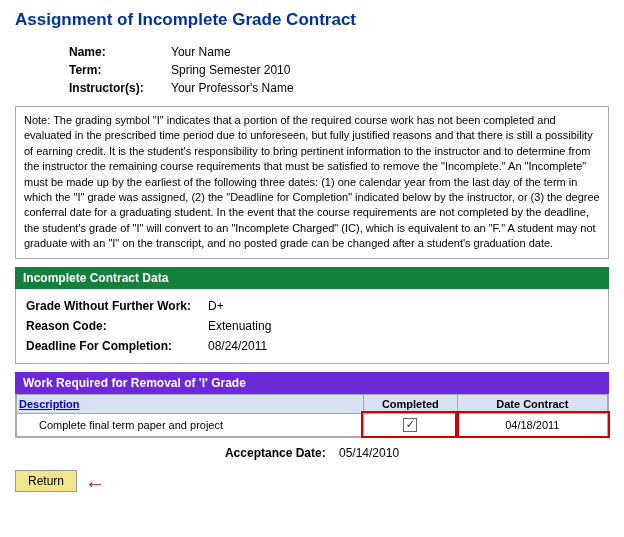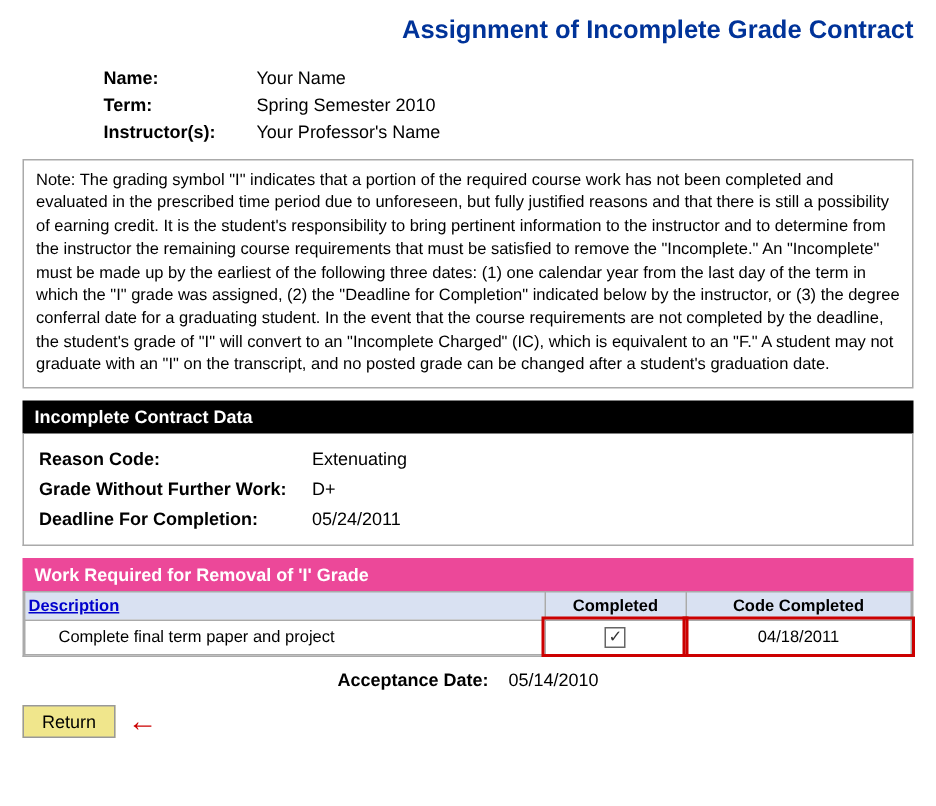--- a/index.html
+++ b/index.html
@@ -6,21 +6,21 @@
     body {
       font-family: Arial, sans-serif;
       font-size: 12px;
       background: #fff;
       width: 624px;
       min-height: 537px;
       padding: 10px 15px;
       color: #000;
     }
     h1.page-title {
-      text-align: right;
+      text-align: left;
       color: #003399;
       font-size: 17px;
       font-weight: bold;
       margin-bottom: 12px;
     }
     .info-table {
       width: 100%;
       margin-bottom: 8px;
       margin-left: 48px;
     }
@@ -35,21 +35,21 @@
     }
     .note-box {
       border: 1px solid #aaa;
       padding: 6px 8px;
       font-size: 11px;
       margin-bottom: 8px;
       line-height: 1.4;
       color: #000;
     }
     .section-header {
-      background-color: #000000;
+      background-color: #15803d;
       color: #fff;
       font-weight: bold;
       font-size: 12px;
       padding: 4px 8px;
       margin-bottom: 0;
     }
     .section-body {
       border: 1px solid #aaa;
       border-top: none;
       padding: 6px 8px;
@@ -60,21 +60,21 @@
     }
     .section-body td.field-label {
       font-weight: bold;
       width: 180px;
       padding: 2px 0;
     }
     .section-body td.field-value {
       padding: 2px 0;
     }
     .work-section-header {
-      background-color: #ec4899;
+      background-color: #6d28d9;
       color: #fff;
       font-weight: bold;
       font-size: 12px;
       padding: 4px 8px;
     }
     .work-table-wrapper {
       border: 1px solid #aaa;
       border-top: none;
       margin-bottom: 8px;
     }
@@ -167,43 +167,43 @@
 </tbody>
   </table>
 
 <div class="note-box">Note: The grading symbol "I" indicates that a portion of the required course work has not been completed and evaluated in the prescribed time period due to unforeseen, but fully justified reasons and that there is still a possibility of earning credit. It is the student's responsibility to bring pertinent information to the instructor and to determine from the instructor the remaining course requirements that must be satisfied to remove the "Incomplete." An "Incomplete" must be made up by the earliest of the following three dates: (1) one calendar year from the last day of the term in which the "I" grade was assigned, (2) the "Deadline for Completion" indicated below by the instructor, or (3) the degree conferral date for a graduating student. In the event that the course requirements are not completed by the deadline, the student's grade of "I" will convert to an "Incomplete Charged" (IC), which is equivalent to an "F." A student may not graduate with an "I" on the transcript, and no posted grade can be changed after a student's graduation date.</div>
 
 <div class="section-header">Incomplete Contract Data</div>
 <div class="section-body">
   <table>
     <tbody>
         <tr>
+      <td class="field-label">Grade Without Further Work:</td>
+      <td class="field-value">D+</td>
+    </tr>
+    <tr>
       <td class="field-label">Reason Code:</td>
       <td class="field-value">Extenuating</td>
     </tr>
     <tr>
-      <td class="field-label">Grade Without Further Work:</td>
-      <td class="field-value">D+</td>
-    </tr>
-    <tr>
       <td class="field-label">Deadline For Completion:</td>
-      <td class="field-value">05/24/2011</td>
+      <td class="field-value">08/24/2011</td>
     </tr>
   </tbody>
     </table>
 </div>
 
 <div class="work-section-header">Work Required for Removal of 'I' Grade</div>
 <div class="work-table-wrapper">
   <table class="work-table">
     <thead>
       <tr>
         <th class="desc-col">Description</th>
         <th>Completed</th>
-        <th>Code Completed</th>
+        <th>Date Contract</th>
       </tr>
     </thead>
     <tbody id="work-rows">
     <tr>
           <td>Complete final term paper and project</td>
           <td class="completed-col" style="outline: rgb(204, 0, 0) solid 2px;"><div class="checkbox-display">✓</div></td>
           <td class="date-col" style="outline: rgb(204, 0, 0) solid 2px;">04/18/2011</td>
         </tr>
       </tbody>
   </table>

